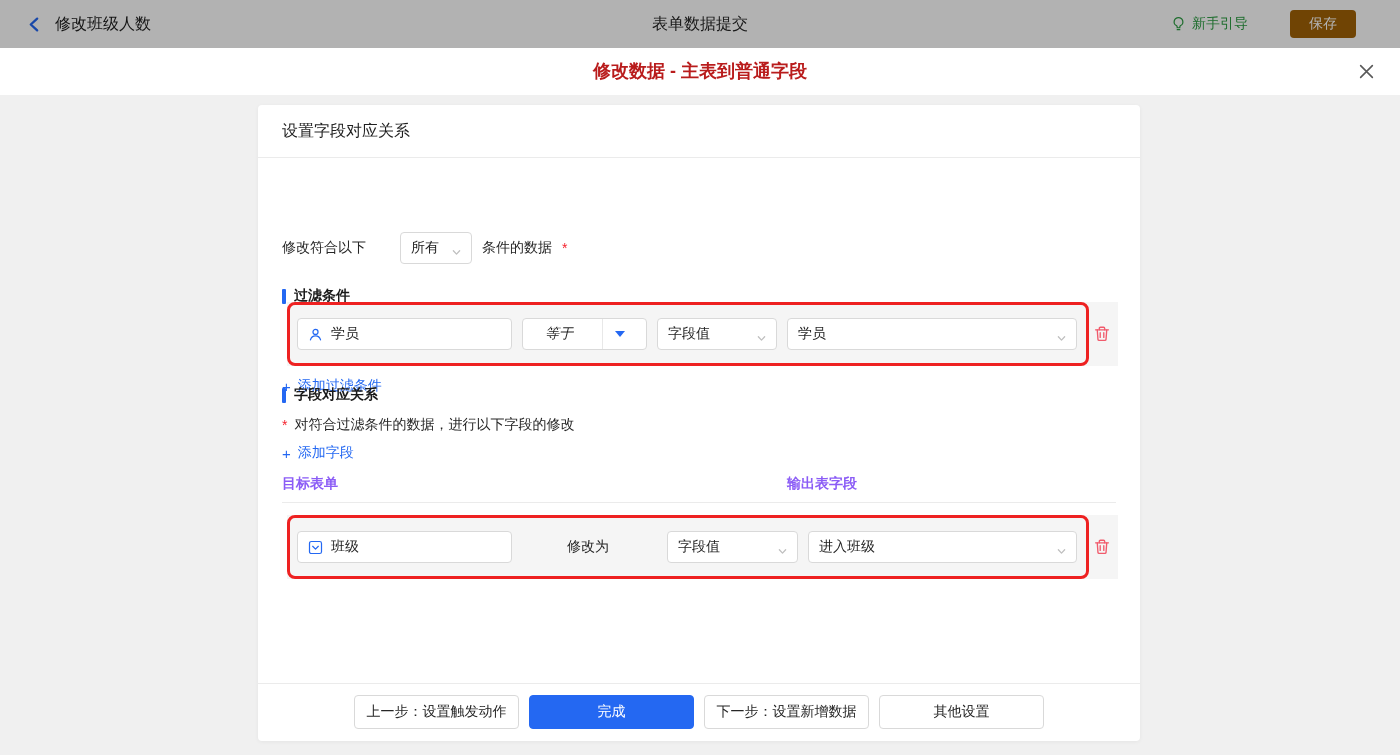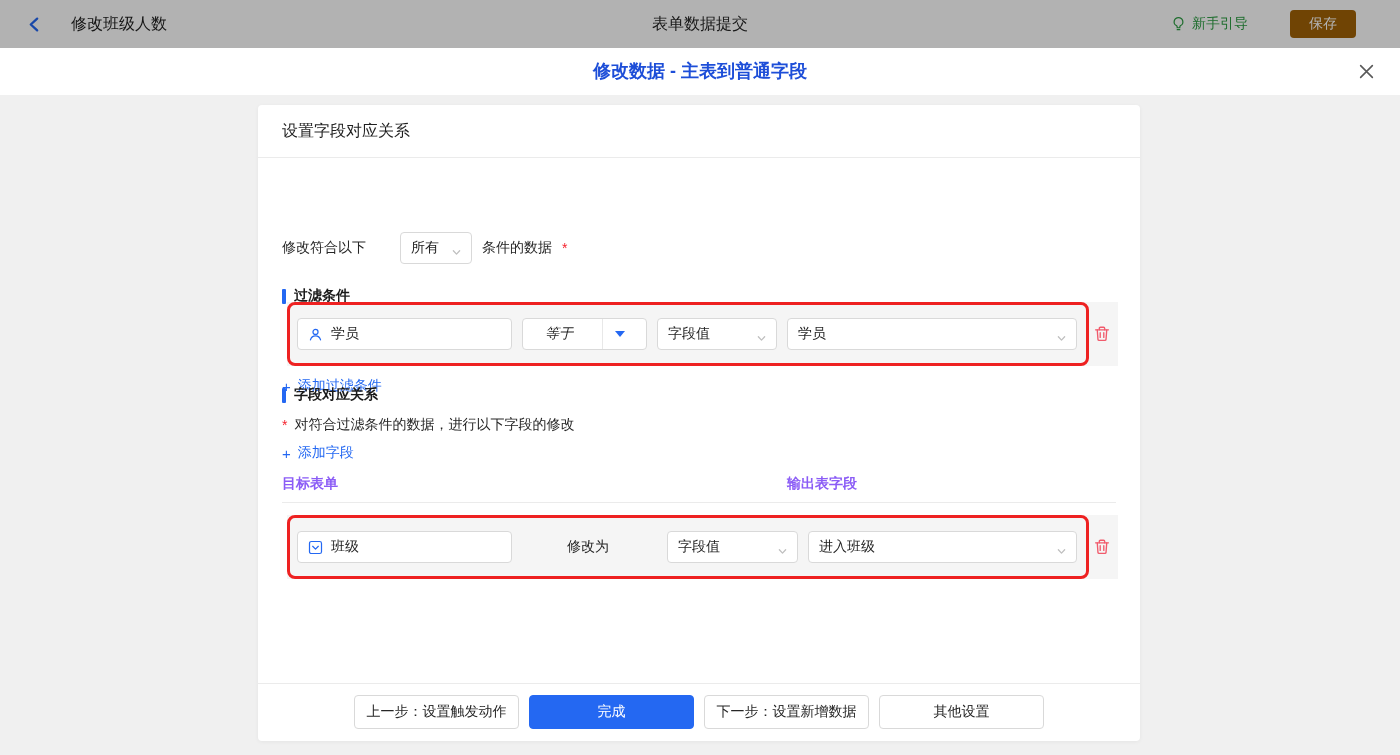--- a/index.html
+++ b/index.html
@@ -2,30 +2,30 @@
 <html><head>
 <meta charset="utf-8">
 <style>
   * { margin:0; padding:0; box-sizing:border-box; }
   html,body { width:1400px; height:755px; overflow:hidden; }
   body { font-family:"Liberation Sans","DejaVu Sans",sans-serif; background:#f0f0f0; position:relative; color:#1f1f1f; }
 
   
   .topbar { position:absolute; left:0; top:0; width:1400px; height:48px; background:#fff; display:flex; align-items:center; }
   .topbar .mask { position:absolute; inset:0; background:rgba(0,0,0,0.30); pointer-events:none; }
-  .back-group { display:flex; align-items:center; gap:28px; padding-left:26px; cursor:pointer; }
+  .back-group { display:flex; align-items:center; gap:12px; padding-left:26px; cursor:pointer; }
   .back-group .back-label { font-size:16px; color:#1f1f1f; }
   .topbar-center { position:absolute; left:0; right:0; text-align:center; font-size:16px; color:#262626; }
   .topbar-right { position:absolute; right:44px; display:flex; align-items:center; gap:42px; }
   .guide-link { display:flex; align-items:center; gap:6px; color:#2e9e44; font-size:14px; cursor:pointer; }
   .save-btn { width:66px; height:28px; background:#a16207; color:#fff; border:none; border-radius:4px; font-size:14px; cursor:pointer; font-family:inherit; }
 
   
   .dialog-header { position:absolute; left:0; top:48px; width:1400px; height:47px; background:#fff; }
-  .dialog-title { position:absolute; left:0; right:0; top:11px; text-align:center; font-size:18px; font-weight:bold; color:#1d4ed8; }
+  .dialog-title { position:absolute; left:0; right:0; top:11px; text-align:center; font-size:18px; font-weight:bold; color:#b91c1c; }
   .close-btn { position:absolute; right:24px; top:13px; width:20px; height:20px; cursor:pointer; display:flex; align-items:center; justify-content:center; }
 
   
   .card { position:absolute; left:258px; top:105px; width:882px; height:636px; background:#fff; border-radius:4px; box-shadow:0 1px 4px rgba(0,0,0,0.05); }
   .card-header { position:absolute; left:24px; top:16px; font-size:16px; color:#1f1f1f; }
   .card-divider { position:absolute; left:0; top:52px; width:882px; height:1px; background:#ebebeb; }
 
   .section-title { position:absolute; left:24px; display:flex; align-items:center; gap:8px; font-size:14px; font-weight:bold; color:#1a1a1a; }
   .section-bar { width:4px; height:15px; background:#2468f2; border-radius:1px; }
 

